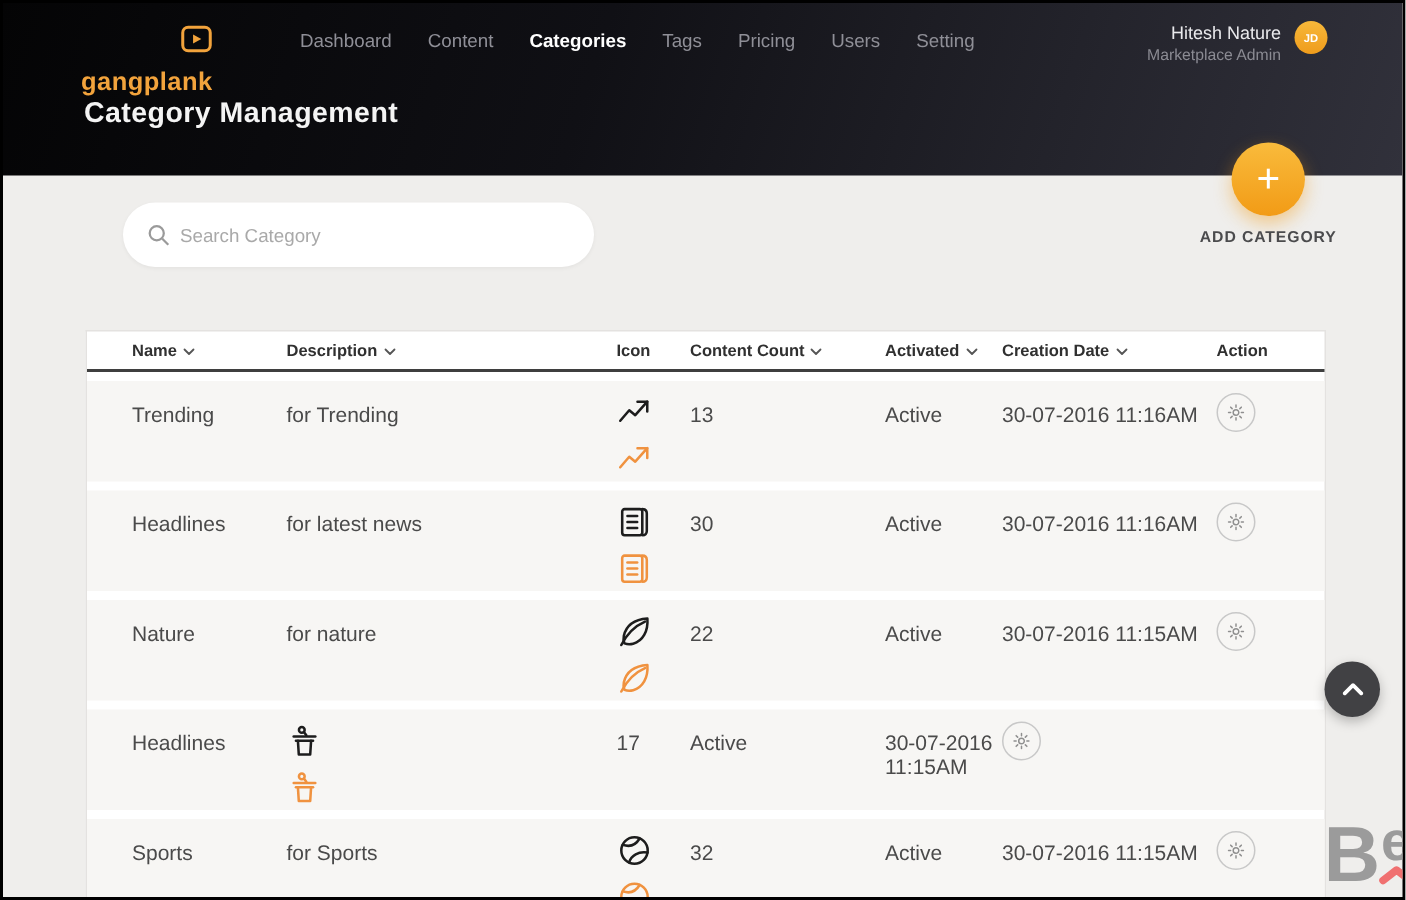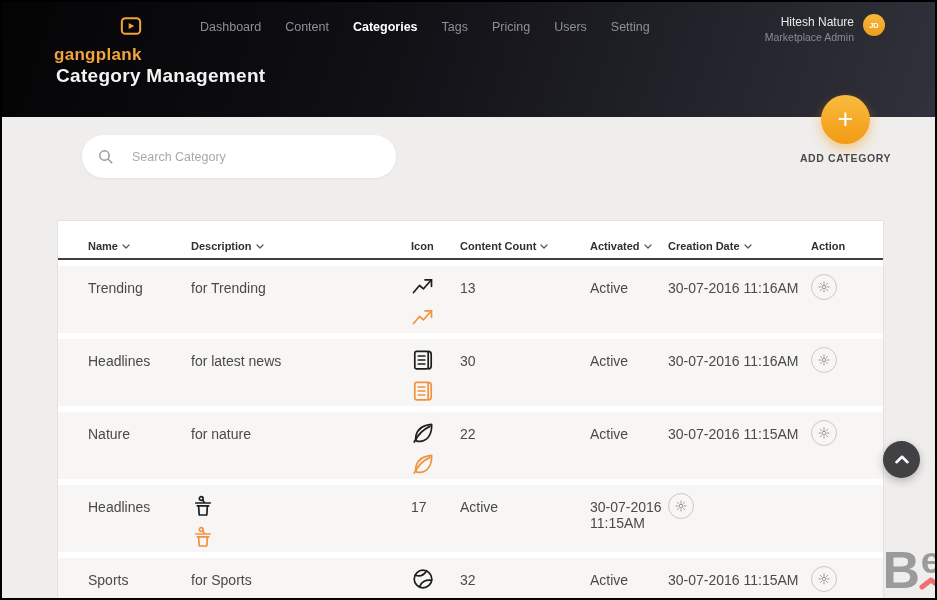--- a/index.html
+++ b/index.html
@@ -32,40 +32,40 @@
   }
   .page-title { position:absolute; left:54px; top:63px; color:#f4f4f4; font-size:19px; font-weight:700; letter-spacing:.3px; }
   
   .search {
     position:absolute; left:80px; top:133px; width:314px; height:43px;
     background:#fff; border-radius:22px; display:flex; align-items:center;
     padding:0 16px; box-shadow:0 1px 3px rgba(0,0,0,.05);
   }
   .search-icon { width:16px; height:16px; flex:0 0 auto; }
   .search input {
-    border:none; outline:none; flex:1; margin-left:18px;
+    border:none; outline:none; flex:1; margin-left:6px;
     font-size:12.5px; color:#555; background:transparent;
     font-family:"Liberation Sans", sans-serif;
   }
   .search input::placeholder { color:#a9a9a9; }
   .add-wrap { position:absolute; left:786px; top:93px; width:115px; text-align:center; }
   .add-circle {
     width:49px; height:49px; border-radius:50%; margin:0 auto; cursor:pointer;
     background:linear-gradient(180deg,#f9bb3c,#f29b16);
     box-shadow:0 5px 12px rgba(242,155,22,.45);
     display:flex; align-items:center; justify-content:center;
     color:#fff; font-size:27px; font-weight:300; line-height:1;
   }
   .add-label { margin-top:8px; font-size:10.5px; font-weight:700; letter-spacing:.6px; color:#4b4b4d; cursor:pointer; }
   
   .card {
     position:absolute; left:55px; top:218px; width:827px; min-height:382px;
     background:#fff; border:1px solid #e4e2e0; border-bottom:none;
   }
-  .grid-row { display:grid; grid-template-columns:103px 220px 49px 130px 78px 143px 74px; padding-left:30px;margin-top:12px; }
+  .grid-row { display:grid; grid-template-columns:103px 220px 49px 130px 78px 143px 74px; padding-left:30px; }
   .thead { height:27px; align-items:center; border-bottom:2px solid #3f3f3f; }
   .th { font-size:11px; font-weight:700; color:#303030; display:flex; align-items:center; gap:4px; cursor:pointer; }
   .sort-chevron { width:8px; height:5px; display:block; margin-top:1px; }
   .row { background:#f7f6f4; min-height:67px; margin-top:6px; }
   .cell { padding-top:14px; font-size:14px; color:#4a4a4a; }
   .cell-icon { padding-top:9px; display:flex; flex-direction:column; gap:7px; }
   .cat-icon { width:24px; height:24px; display:block; }
   .cat-icon.black { color:#1d1d1d; }
   .cat-icon.orange { color:#f0923f; }
   .cell-action { padding-top:8px; }

